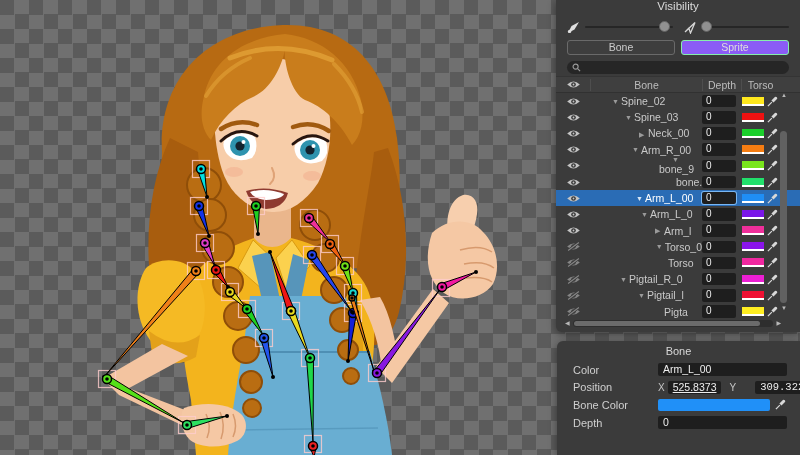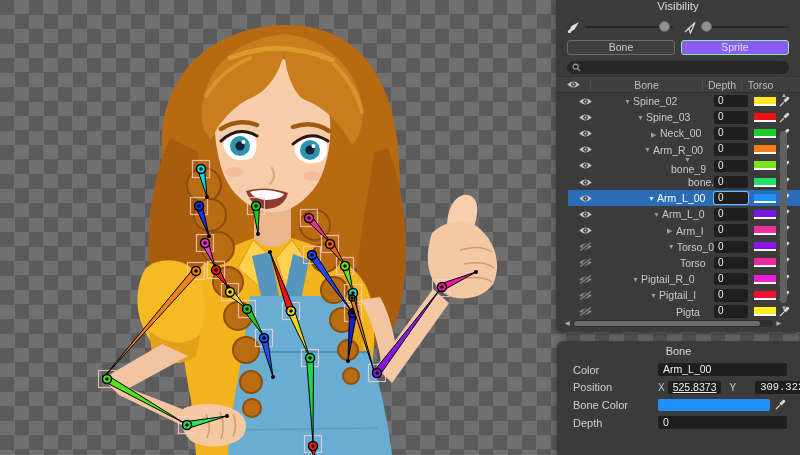--- a/index.html
+++ b/index.html
@@ -37,21 +37,21 @@
 
   .thead { display:flex; align-items:center; height:17px; background:#3f3f3f;
            border-top:1px solid #343434; border-bottom:1px solid #313131;
            color:#bcbcbc; }
   .col-eye   { width:34px; display:flex; justify-content:center; flex:none; }
   .col-name  { width:112px; flex:none; text-align:center; border-left:1px solid #4e4e4e; }
   .col-depth { width:39px;  flex:none; text-align:center; border-left:1px solid #4e4e4e; }
   .col-color { width:38px;  flex:none; text-align:center; border-left:1px solid #4e4e4e; }
 
   .rows { position:relative; }
-  .row { display:flex; align-items:center; height:16.2px; color:#c9c9c9;margin-left:12px; }
+  .row { display:flex; align-items:center; height:16.2px; color:#c9c9c9; }
   .row.selected { background:#2a6cb5; color:#ffffff; }
   .cell-eye  { width:34px; flex:none; display:flex; justify-content:center; align-items:center; }
   .cell-name { width:112px; flex:none; overflow:hidden; white-space:nowrap;
                display:flex; align-items:center; }
   .tri { font-size:7px; color:#9a9a9a; width:9px; flex:none; }
   .row.selected .tri { color:#d8e6f5; }
   .cell-depth { width:39px; flex:none; }
   .depth-input { width:34px; height:12.5px; background:#1e1e1e; border-radius:2px;
                  font-size:10px; line-height:12.5px; padding-left:4px; color:#ececec; }
   .row.selected .depth-input { box-shadow:0 0 0 1px #79b6f2; }

